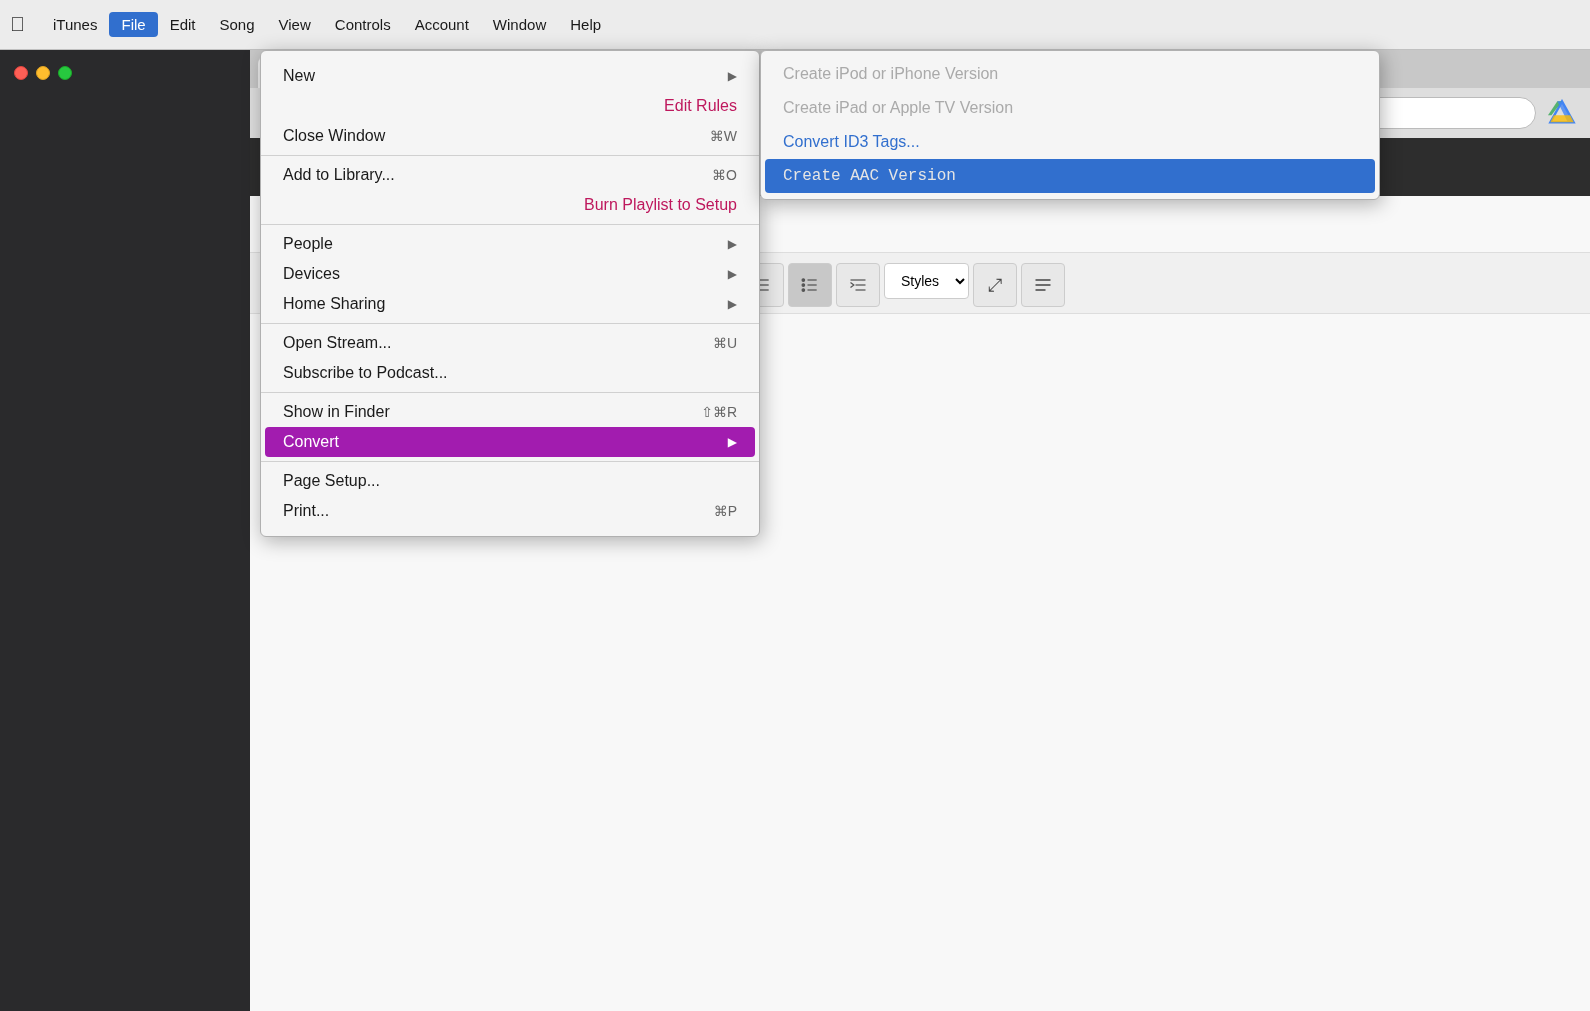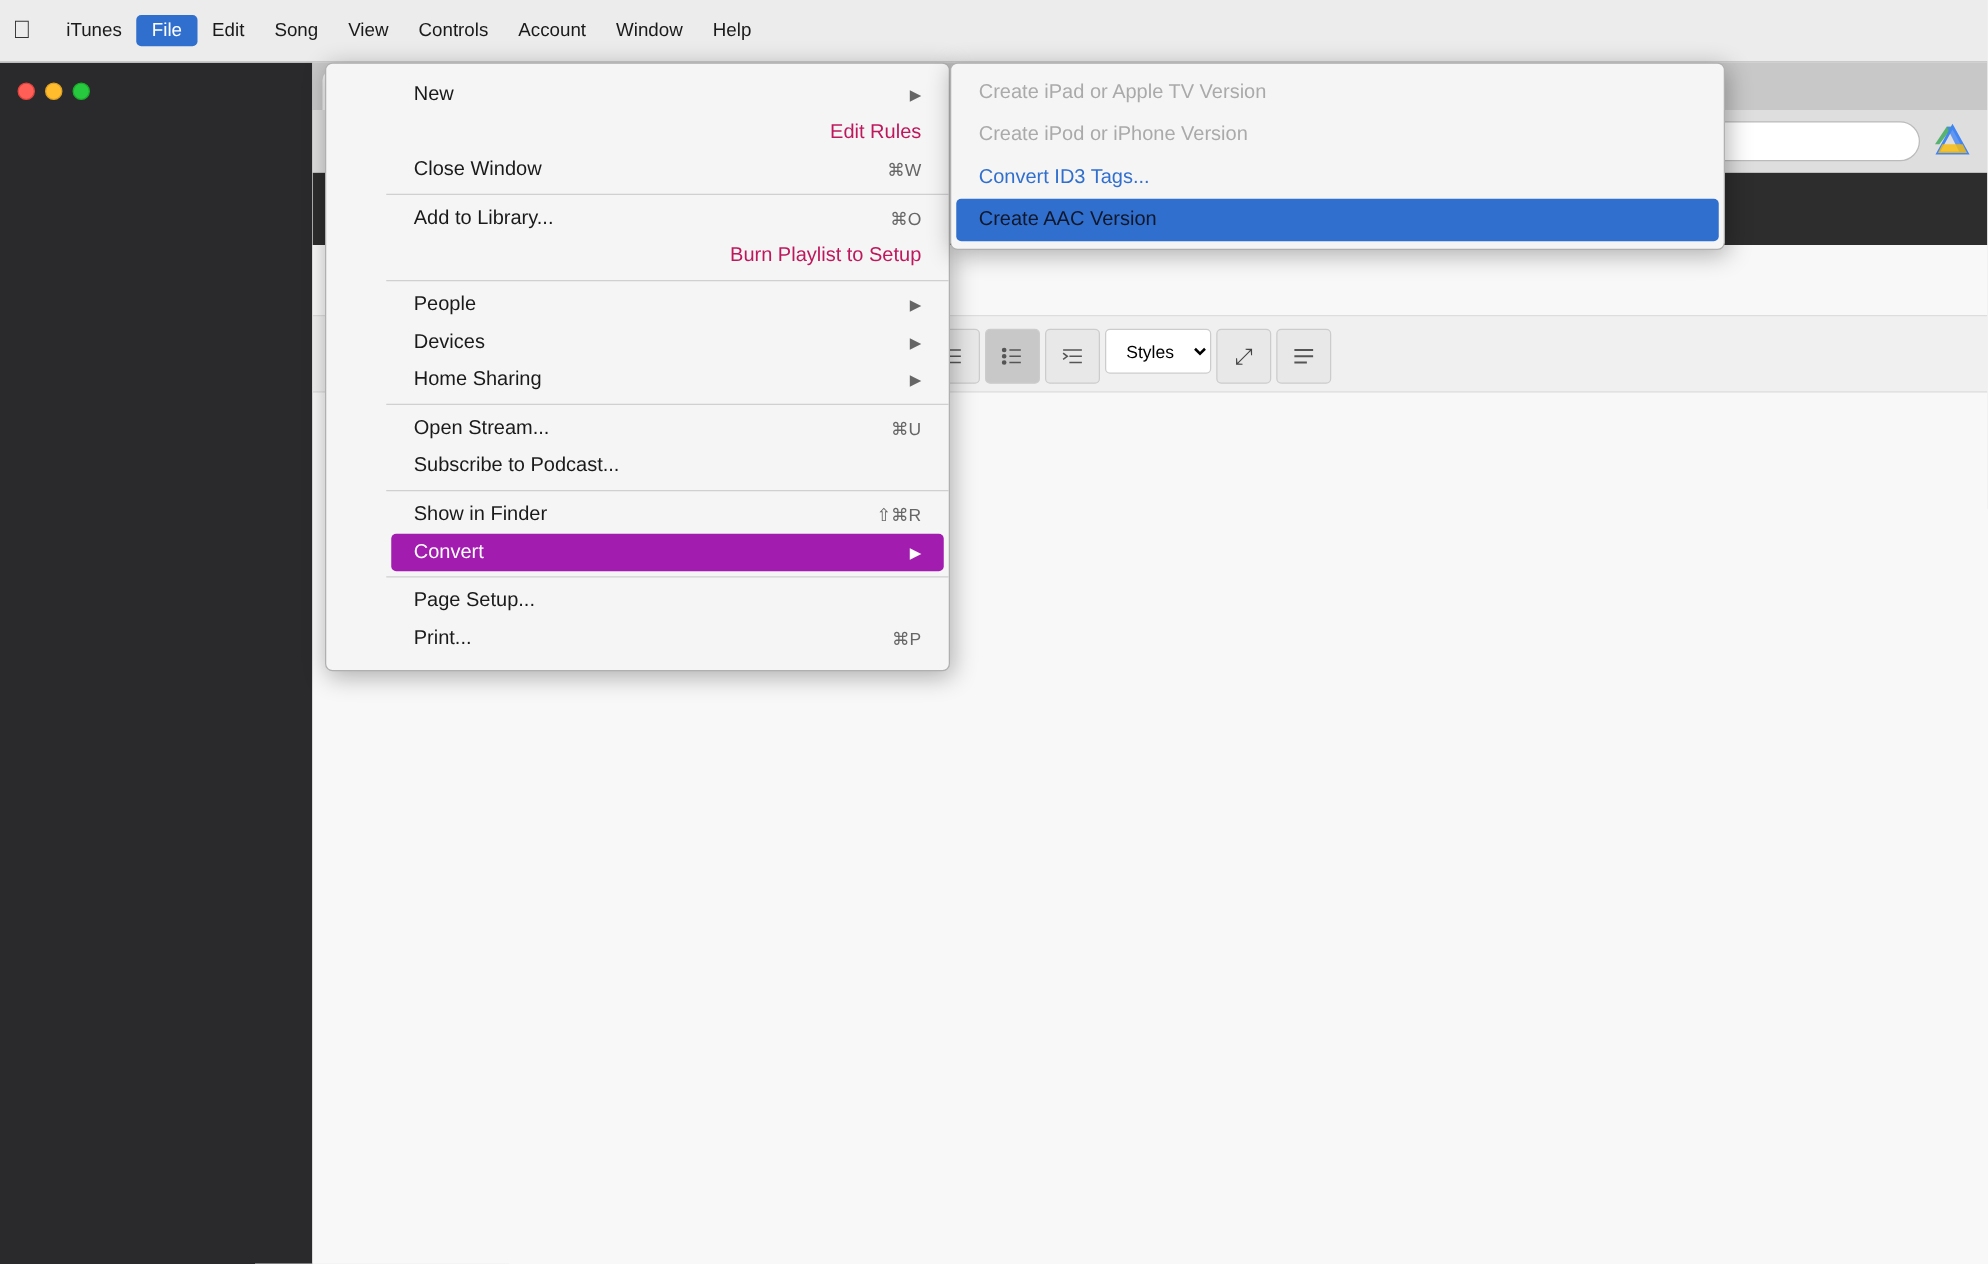--- a/index.html
+++ b/index.html
@@ -254,21 +254,20 @@
       background: #f5f5f5;
       border: 1px solid #b0b0b0;
       border-radius: 6px;
       box-shadow: 2px 4px 20px rgba(0,0,0,0.3);
       z-index: 100;
       padding: 6px 0;
     }
     .menu-section {
       border-bottom: 1px solid #d0d0d0;
       padding: 4px 0;
-      margin-left: 48px;
     }
     .menu-section:last-child { border-bottom: none; }
     .menu-row {
       display: flex;
       align-items: center;
       justify-content: space-between;
       padding: 6px 18px;
       font-size: 16px;
       color: #1a1a1a;
       cursor: pointer;
@@ -308,21 +307,22 @@
       padding: 8px 18px;
       font-size: 16px;
       color: #aaa;
       cursor: pointer;
       margin: 0 4px;
       border-radius: 4px;
     }
     .submenu-row.enabled { color: #1a1a1a; }
     .submenu-row.highlighted {
       background: #316fce;
-      color: #0f172a;
+      color: #e5e5e5;
+      font-family: Liberation Mono, monospace;
     }
 
     
     .gdrive-icon {
       width: 36px;
       height: 36px;
       display: flex;
       align-items: center;
       justify-content: center;
     }
@@ -556,24 +556,24 @@
     </div>
     <div class="menu-row">
       <span class="menu-row-label">Print...</span>
       <span class="menu-row-shortcut">⌘P</span>
     </div>
   </div>
 </div>
 
 <div class="convert-submenu">
   <div class="submenu-row">
+    <span>Create iPod or iPhone Version</span>
+  </div>
+  <div class="submenu-row">
     <span>Create iPad or Apple TV Version</span>
-  </div>
-  <div class="submenu-row">
-    <span>Create iPod or iPhone Version</span>
   </div>
   <div class="submenu-row enabled">
     <span style="color:#316fce;">Convert ID3 Tags...</span>
   </div>
   <div class="submenu-row highlighted">
     <span>Create AAC Version</span>
   </div>
 </div>
 
 </body></html>

